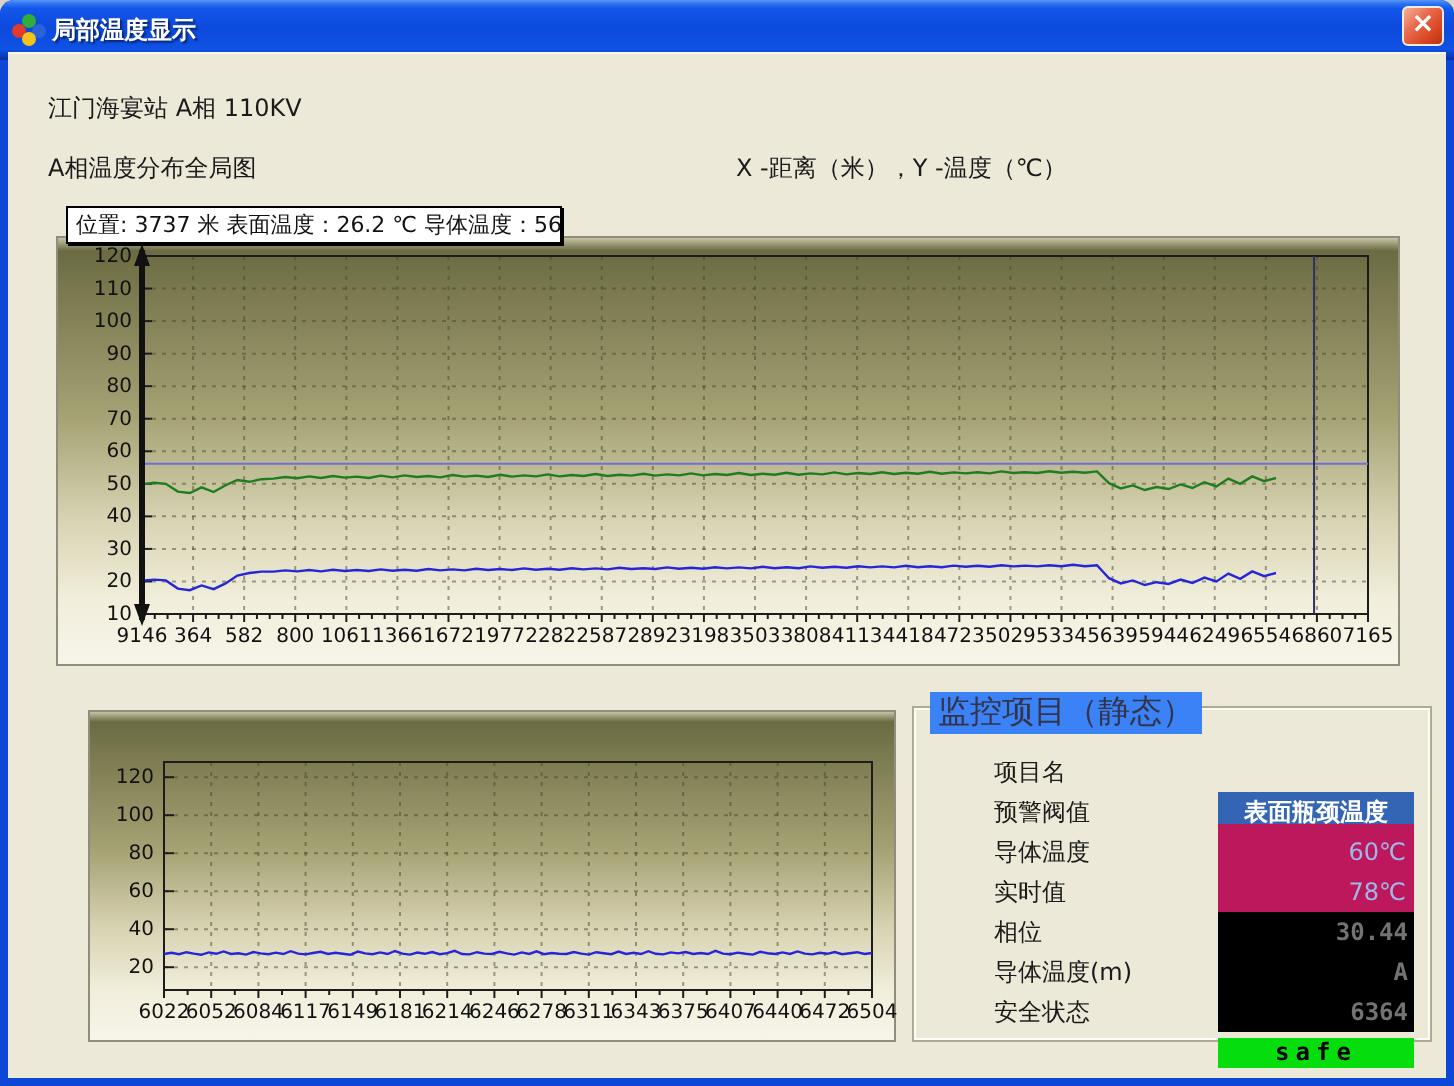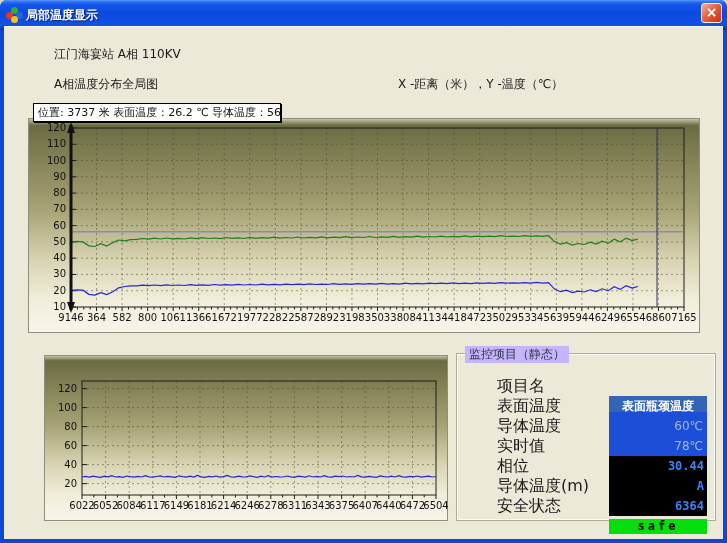--- a/index.html
+++ b/index.html
@@ -26,21 +26,21 @@
     position:absolute;top:3px;right:5px;width:21px;height:20px;border-radius:3px;
     background:linear-gradient(135deg,#f7b199 0%,#e8684a 40%,#d8431f 75%,#b93512 100%);
     border:1px solid #f3ece4;color:#fff;font-weight:bold;font-size:14px;line-height:17px;
     text-align:center;cursor:pointer;
   }
   .client{
     position:absolute;left:4px;right:4px;top:26px;bottom:4px;
     background:#ECE9D8;border-top:1px solid #f8f7f1;overflow:hidden;
     font-size:12px;color:#111;
   }
-  .hdr{position:absolute;white-space:nowrap;font-size:12px;color:#1a1a1a;margin-left:30px;}
+  .hdr{position:absolute;white-space:nowrap;font-size:12px;color:#1a1a1a;}
   #station-line{left:20px;top:19px;}
   #chart-title{left:20px;top:49px;}
   #axis-legend{left:364px;top:49px;}
   .tooltip{
     position:absolute;left:29px;top:76px;width:248px;height:19px;z-index:5;
     background:#fff;border:1px solid #000;box-shadow:1px 1px 0 #000;
     font-size:11px;line-height:17px;padding-left:4px;white-space:nowrap;overflow:hidden;
   }
   .chart-panel{
     position:absolute;border:1px solid #8f8d7c;
@@ -51,33 +51,33 @@
   svg{position:absolute;left:0;top:0;}
   .grid{stroke:rgba(72,72,44,0.5);stroke-width:1;stroke-dasharray:2 3;fill:none;}
   .frame{fill:none;stroke:#1c1c1c;stroke-width:1;}
   .tick{stroke:#1c1c1c;stroke-width:1;}
   .ylab,.xlab{font-size:10px;fill:#111;font-family:"DejaVu Sans",sans-serif;}
   .groupbox{
     position:absolute;left:452px;top:326px;width:260px;height:168px;
     border:1px solid #aeab94;box-shadow:inset 1px 1px 0 #fdfcf7, inset -1px -1px 0 #fdfcf7;
   }
   .groupbox-label{
-    position:absolute;top:-8px;left:8px;background:#c4b5fd;padding:0 4px;
-    font-size:12px;color:#33334a;white-space:nowrap;
+    position:absolute;top:-8px;left:8px;background:#3b82f6;padding:0 4px;
+    font-size:16px;color:#33334a;white-space:nowrap;
   }
   .monitor-rows{position:absolute;left:0;right:0;top:22px;}
   .m-row{display:flex;align-items:center;height:20px;padding:0 8px 0 40px;}
-  .m-row .lbl{font-size:16px;color:#1a1a1a;white-space:nowrap;}
+  .m-row .lbl{font-size:12px;color:#1a1a1a;white-space:nowrap;}
   .m-row .val{
     margin-left:auto;width:98px;height:20px;font-size:12px;
     display:flex;align-items:center;white-space:nowrap;overflow:hidden;margin-top:40px;
   }
   .val.header{background:#3464b4;color:#fff;font-weight:bold;justify-content:center;}
-  .val.threshold{background:#1d4ed8;color:#9db9ea;justify-content:flex-end;padding-right:4px;height:28px;padding-left:48px;}
-  .val.dark{background:#000;color:#3b82f6;font-weight:bold;justify-content:flex-end;padding-right:3px;
+  .val.threshold{background:#be185d;color:#9db9ea;justify-content:flex-end;padding-right:4px;height:28px;padding-left:48px;}
+  .val.dark{background:#000;color:#737373;font-weight:bold;justify-content:flex-end;padding-right:3px;
     font-family:"DejaVu Sans Mono",monospace;}
   .val.safe{background:#05dd0c;color:#000;font-weight:bold;justify-content:center;
     font-family:"DejaVu Sans Mono",monospace;letter-spacing:3px;height:15px;}
 </style>
 </head>
 <body>
 
 <div class="window">
   <div class="titlebar">
     <span class="title-icon">
@@ -376,21 +376,21 @@
     </div>
 
     <div class="groupbox">
       <div class="groupbox-label">监控项目（静态）</div>
       <div class="monitor-rows" id="monitor-rows">
           <div class="m-row">
             <span class="lbl">项目名</span>
             <span class="val header">表面瓶颈温度</span>
           </div>
           <div class="m-row">
-            <span class="lbl">表面温度</span>
+            <span class="lbl">预警阀值</span>
             <span class="val threshold">60℃</span>
           </div>
           <div class="m-row">
             <span class="lbl">导体温度</span>
             <span class="val threshold">78℃</span>
           </div>
           <div class="m-row">
             <span class="lbl">实时值</span>
             <span class="val dark">30.44</span>
           </div>

